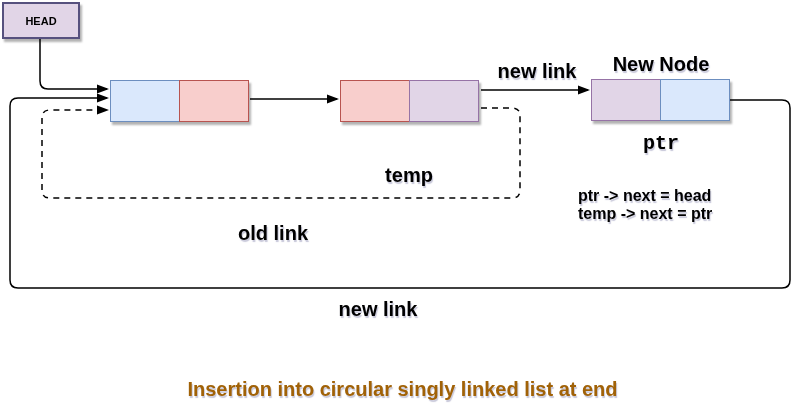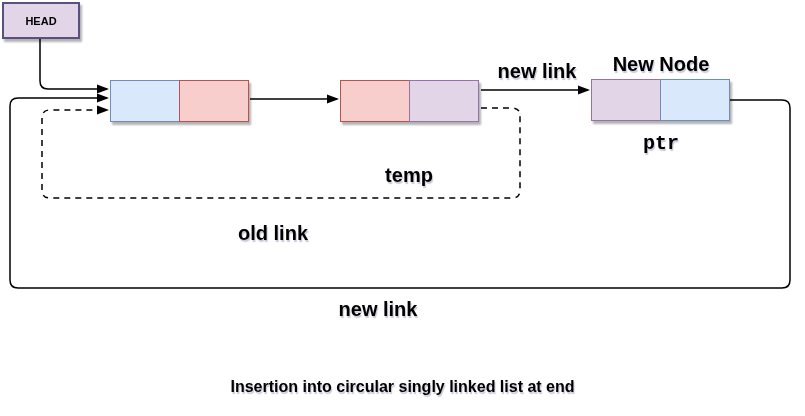--- a/index.html
+++ b/index.html
@@ -32,21 +32,21 @@
     position:absolute;z-index:3;font-weight:bold;font-size:20px;color:#000;
     white-space:nowrap;text-shadow:1px 2px 1px rgba(130,130,170,0.45);
   }
   .lbl.centered{transform:translateX(-50%);}
   .code{
     position:absolute;left:578px;top:187px;z-index:3;font-weight:bold;font-size:16px;
     line-height:18px;color:#000;text-shadow:1px 2px 1px rgba(130,130,170,0.45);
   }
   .title{
     position:absolute;left:0;top:378px;width:805px;text-align:center;z-index:3;
-    font-weight:bold;font-size:16px;color:#000000;
+    font-weight:bold;font-size:20px;color:#a16207;
     text-shadow:1px 2px 1px rgba(130,130,170,0.45);
   }
 </style>
 </head>
 <body>
 
 <div class="canvas">
 
   <svg class="wires" width="805" height="416" viewBox="0 0 805 416">
     <defs>
@@ -90,16 +90,20 @@
   <div class="lbl centered" style="left:661px;top:53px;">New Node</div>
 
   <div class="lbl centered" style="left:409px;top:132px;margin-top:32px;">temp</div>
 
   <div class="lbl centered" style="left:661px;top:132px;font-family:Liberation Mono, monospace;">ptr</div>
 
   <div class="lbl centered" style="left:273px;top:222px;">old link</div>
 
   <div class="lbl centered" style="left:378px;top:298px;">new link</div>
 
+  <div class="code">
+    <div>ptr -&gt; next = head</div>
+    <div>temp -&gt; next = ptr</div>
+  </div>
 
   <div class="title">Insertion into circular singly linked list at end</div>
 
 </div>
 
 </body></html>

